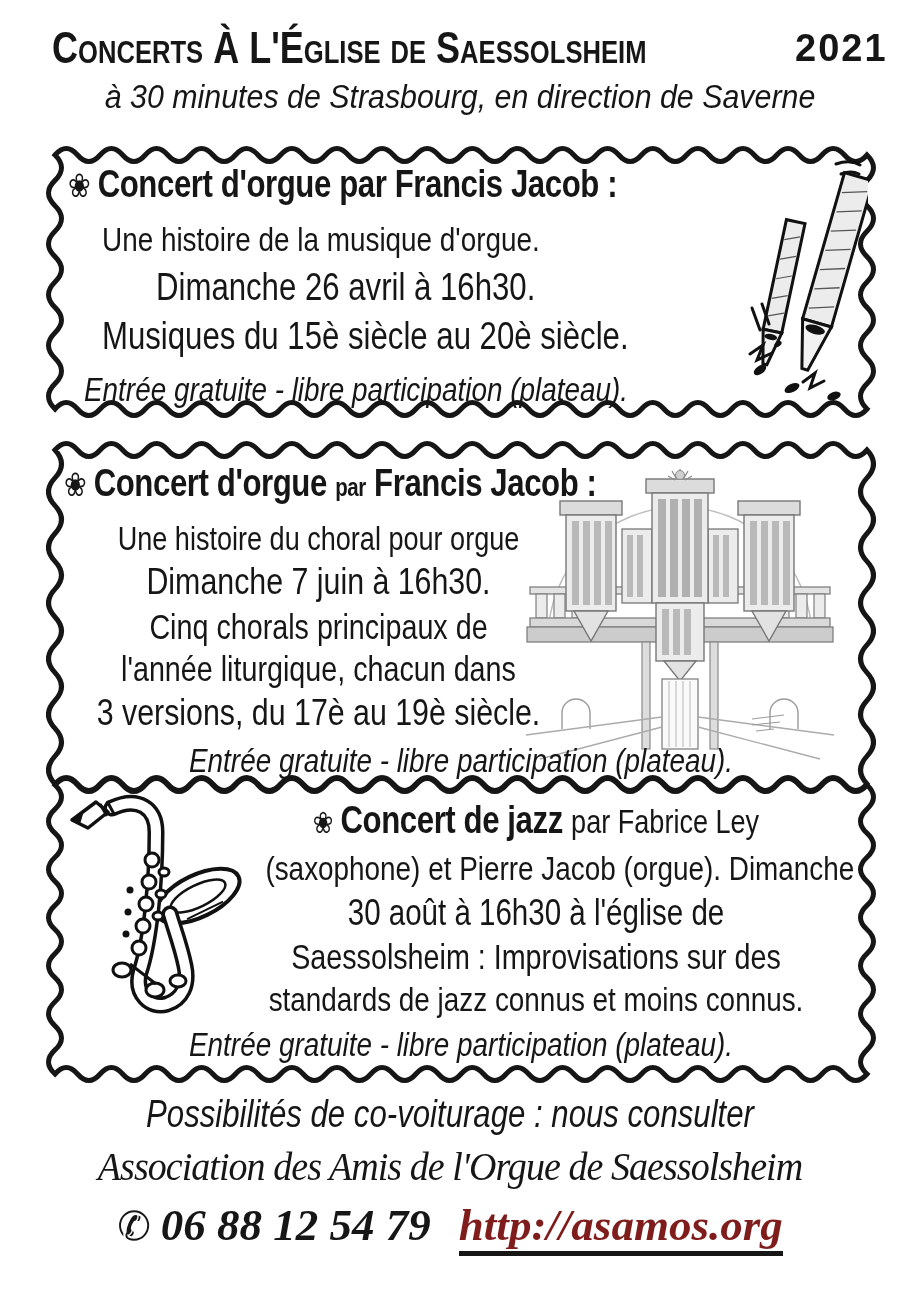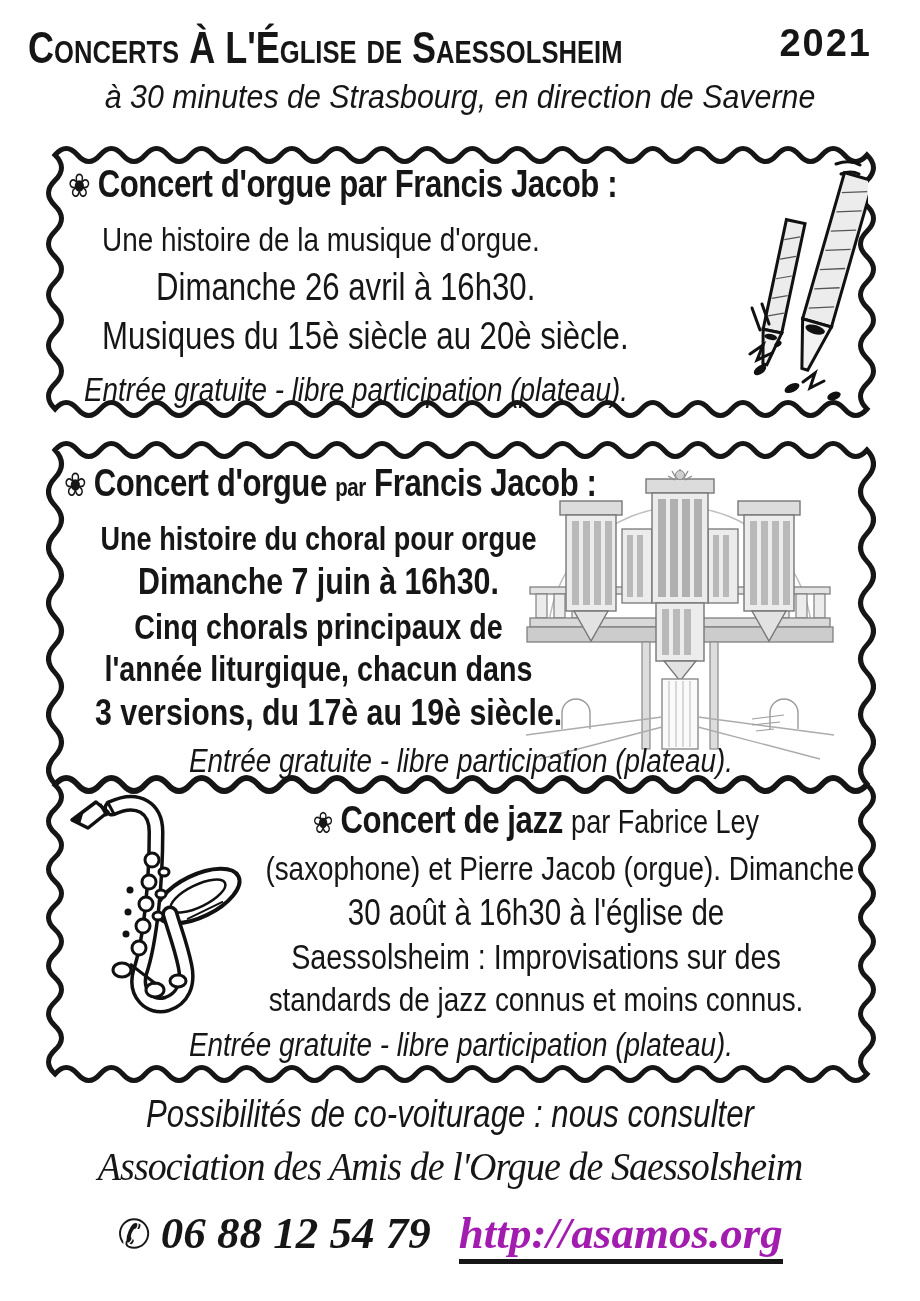--- a/index.html
+++ b/index.html
@@ -5,22 +5,22 @@
   html,body { margin:0; padding:0; background:#ffffff; }
   .page {
     position:relative; width:920px; height:1301px; background:#ffffff;
     color:#161616; font-family:"Liberation Sans", sans-serif; overflow:hidden;
   }
   .nw { white-space:nowrap; line-height:1.1; }
   .lx { transform:scaleX(.82); transform-origin:left top; }
   .cx { transform:scaleX(.82); transform-origin:center top; }
 
   
-  .hdr-row { position:absolute; top:22px; left:28px; right:48px;
-             display:flex; justify-content:space-between; align-items:flex-start; }
+  .hdr-row { position:absolute; top:22px; left:52px; right:48px;
+             display:flex; justify-content:space-between; align-items:center; }
   .hdr-title { font-size:45px; font-weight:bold; font-variant:small-caps;
                transform:scaleX(.8); transform-origin:left bottom; white-space:nowrap; }
   .hdr-year { font-size:38px; font-weight:600; letter-spacing:2px; }
   .hdr-sub { position:absolute; top:78px; left:0; width:920px; text-align:center;
              font-style:italic; font-size:33px; transform:scaleX(.92); transform-origin:center top; }
 
   
   .box { position:absolute; left:46px; width:830px; box-sizing:border-box; }
   .wavy-svg { position:absolute; left:0; top:0; z-index:0; }
   .content { position:relative; z-index:2; }
@@ -36,21 +36,21 @@
   
   .b1-heading { margin:18px 0 0 22px; }
   .b1-l0 { font-size:34px; margin:15px 0 0 56px; }
   .b1-l1 { font-size:38px; margin:9px 0 0 110px; }
   .b1-l2 { font-size:38px; margin:7px 0 0 56px; }
   .b1-entry { font-size:34px; margin:13px 0 0 38px; }
 
   
   .b2-heading { margin:22px 0 0 18px; }
   .box2 .t-mid { font-size:25px; }
-  .b2-col { width:545px; text-align:center;font-weight:bold; }
+  .b2-col { width:545px; text-align:center; }
   .b2-l0 { font-size:33px; margin-top:16px; }
   .b2-l1 { font-size:37px; margin-top:5px; }
   .b2-l2 { font-size:35px; margin-top:5px; }
   .b2-l3 { font-size:35px; margin-top:4px; }
   .b2-l4 { font-size:37px; margin-top:4px; }
   .b2-entry { font-size:34px; margin-top:9px; width:100%; text-align:center; }
 
   
   .b3-col { margin-left:160px; width:660px; text-align:center; padding-top:24px; }
   .box3 .t-mid { font-weight:normal; font-size:33px; letter-spacing:0; }
@@ -59,24 +59,24 @@
   .b3-l1 { font-size:36px; margin-top:6px; }
   .b3-l2 { font-size:35px; margin-top:5px; }
   .b3-l3 { font-size:34px; margin-top:5px; }
   .b3-entry { font-size:34px; margin-top:7px; width:100%; text-align:center; }
 
   
   .footer { position:absolute; top:1094px; left:0; width:900px; text-align:center; }
   .f-carpool { font-size:38px; font-style:italic; }
   .f-assoc { font-family:"Liberation Serif", serif; font-style:italic; font-size:40px;
              letter-spacing:-1px; margin-top:9px; transform:scaleX(.95); transform-origin:center top; }
-  .f-contact { margin-top:20px; display:flex; justify-content:center; align-items:baseline; gap:28px;
+  .f-contact { margin-top:12px; display:flex; justify-content:center; align-items:baseline; gap:28px;
                font-family:"Liberation Serif", serif; font-style:italic; font-weight:bold; font-size:45px; }
   .f-phone-icon { font-family:"DejaVu Sans", sans-serif; font-size:40px; margin-right:10px; font-weight:normal; }
-  .f-site { border-bottom:5px solid #161616; padding-bottom:1px; color:#a21caf; text-decoration:none; }
+  .f-site { border-bottom:5px solid #161616; padding-bottom:1px; color:#7f1d1d; text-decoration:none; }
 
   svg { display:block; }
 </style>
 </head>
 <body>
 
 <div class="page">
 
   <div class="hdr-row">
     <div class="hdr-title">Concerts À L'Église de Saessolsheim</div>

